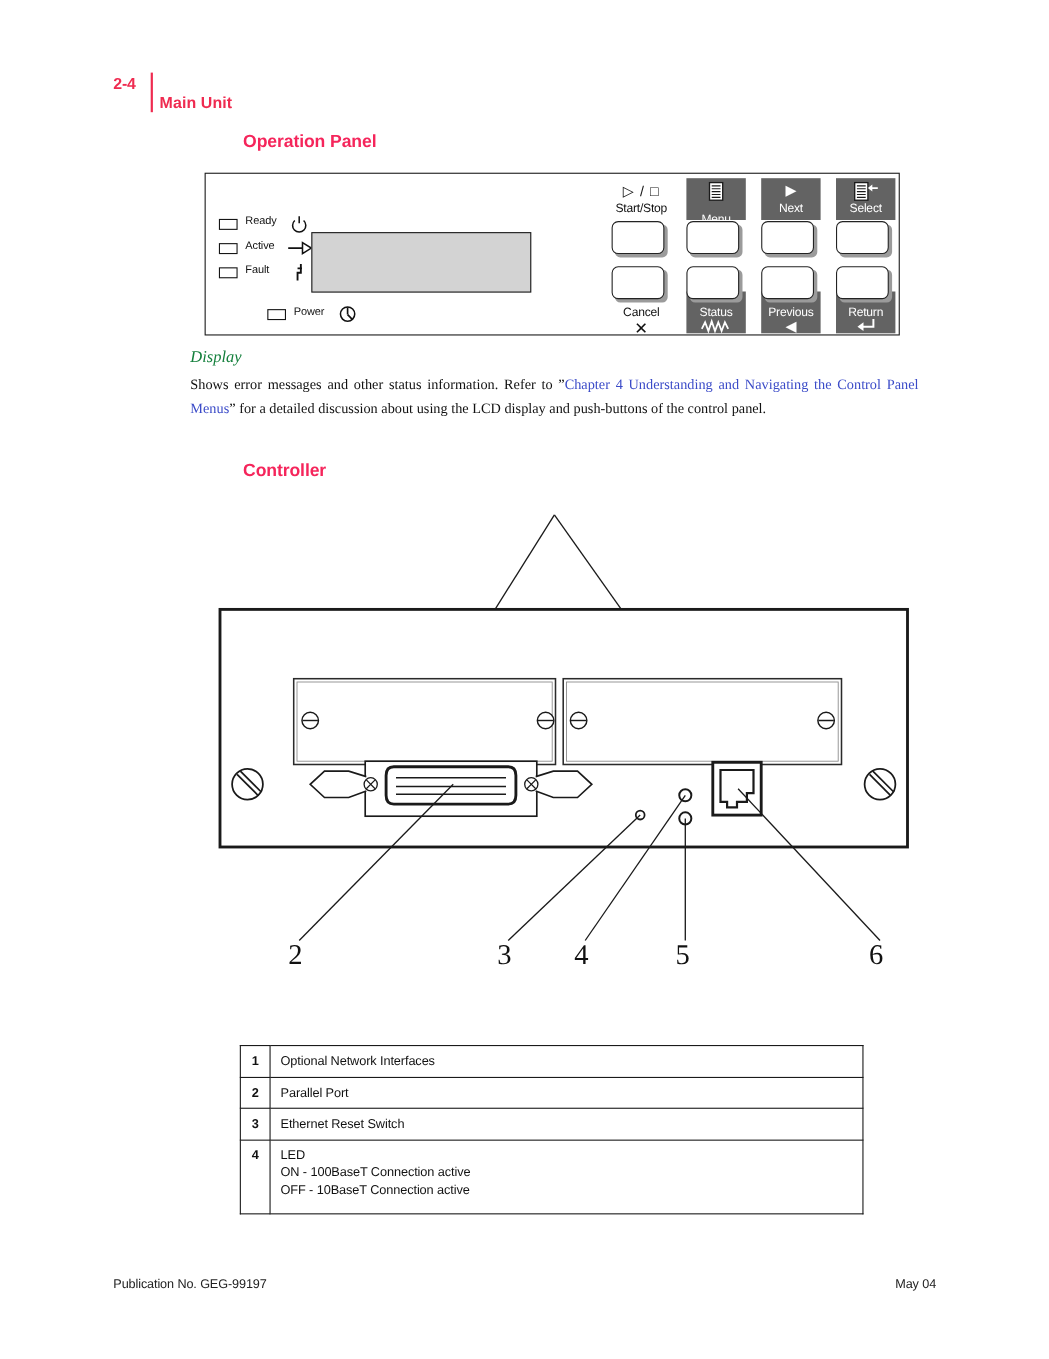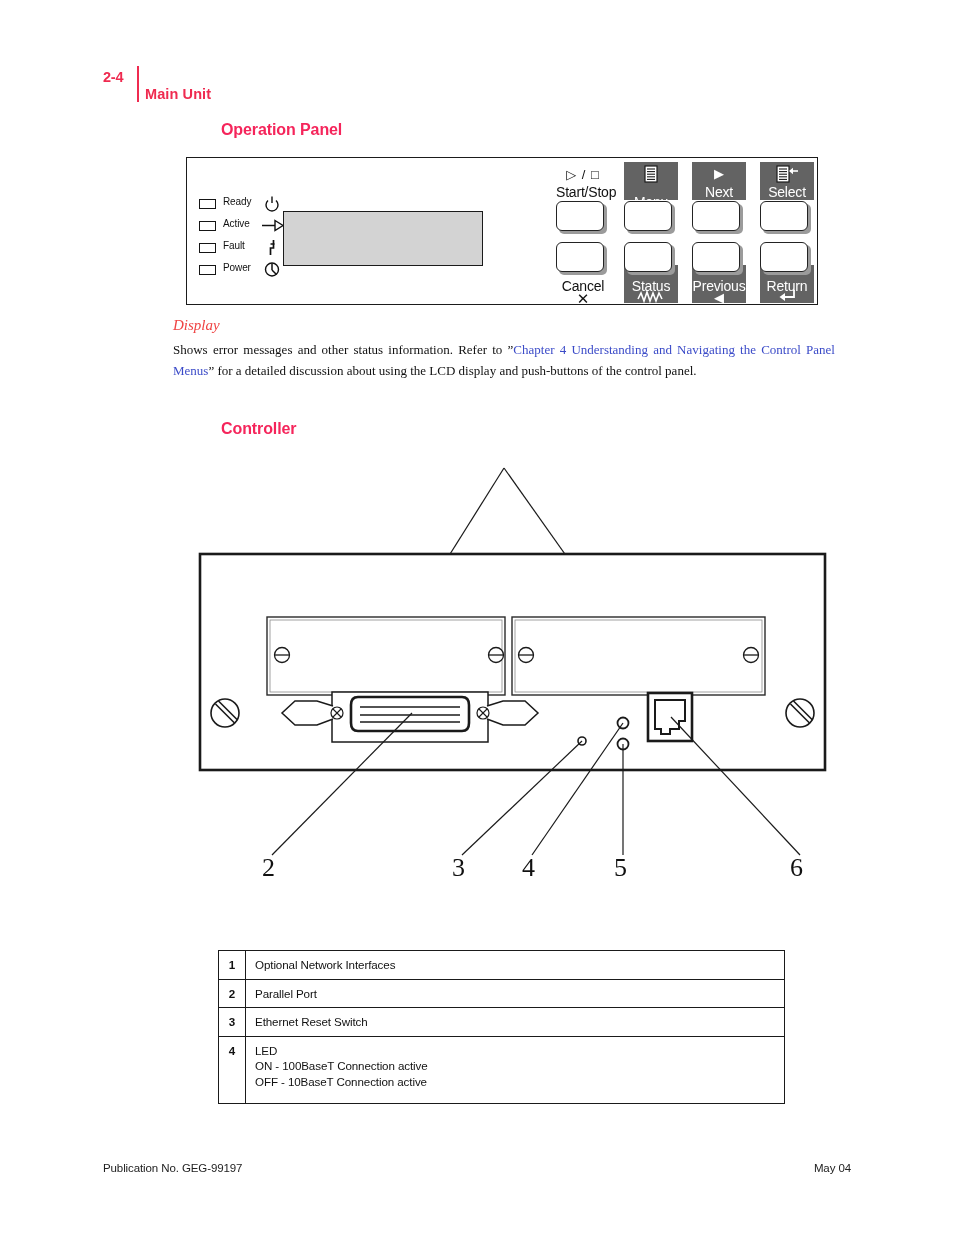--- a/index.html
+++ b/index.html
@@ -164,40 +164,40 @@
     left: 0;
     width: 54px;
     background: #636363;
   }
   .key-plate.top { top: 0; height: 38px; }
   .key-plate.bottom { top: 103px; height: 38px; }
   .key-text {
     position: absolute;
     width: 54px;
     text-align: center;
-    font-size: 14px;
+    font-size: 11px;
     letter-spacing: -0.2px;
   }
   .key-text.on-plate { color: #ffffff; }
   .key-text.on-white { color: #111111; }
   .key-icon {
     position: absolute;
     width: 54px;
     height: 20px;
     text-align: center;
   }
 
   
   #display-subhead {
     position: absolute;
     left: 173px;
     top: 317px;
     font-size: 15px;
     font-style: italic;
-    color: #ef4444;
+    color: #15803d;
     font-family: "Liberation Serif", serif;
   }
   #display-para {
     position: absolute;
     left: 173px;
     top: 339px;
     width: 662px;
     font-family: "Liberation Serif", serif;
     font-size: 13px;
     line-height: 21px;
@@ -298,21 +298,21 @@
     <div class="led-box"></div>
     <div class="led-label">Fault</div>
     <div class="led-glyph">
       <svg width="26" height="20" viewBox="0 0 26 20">
         <path d="M12.5 2 L12.5 10 L9.5 10 L9.5 17" fill="none" stroke="#111" stroke-width="1.7"></path>
         <line x1="9.5" y1="6" x2="13.5" y2="6" stroke="#111" stroke-width="1.5"></line>
       </svg>
     </div>
   </div>
 
-  <div class="led-row" style="top:104px;">
+  <div class="led-row" style="top:120px;margin-left:44px;">
     <div class="led-box"></div>
     <div class="led-label">Power</div>
     <div class="led-glyph">
       <svg width="26" height="20" viewBox="0 0 26 20">
         <circle cx="11" cy="9.5" r="6.5" fill="none" stroke="#111" stroke-width="1.4"></circle>
         <line x1="11" y1="3.5" x2="11" y2="10" stroke="#111" stroke-width="1.5"></line>
         <line x1="11" y1="10" x2="15.5" y2="14.5" stroke="#111" stroke-width="1.5"></line>
       </svg>
     </div>
   </div>

